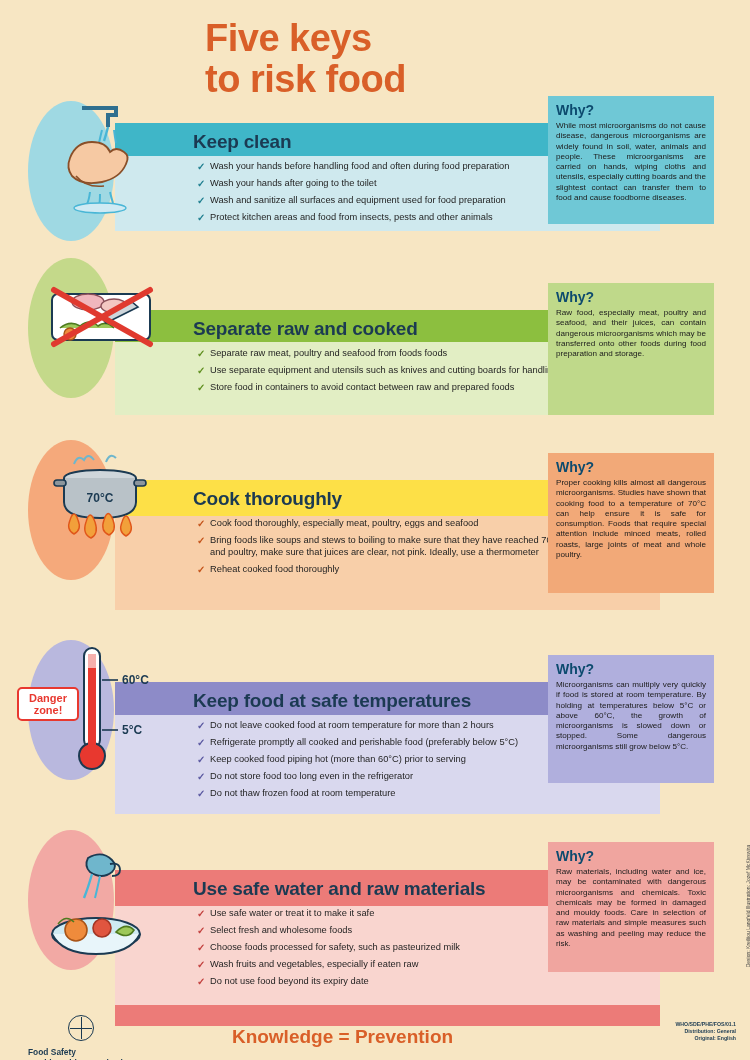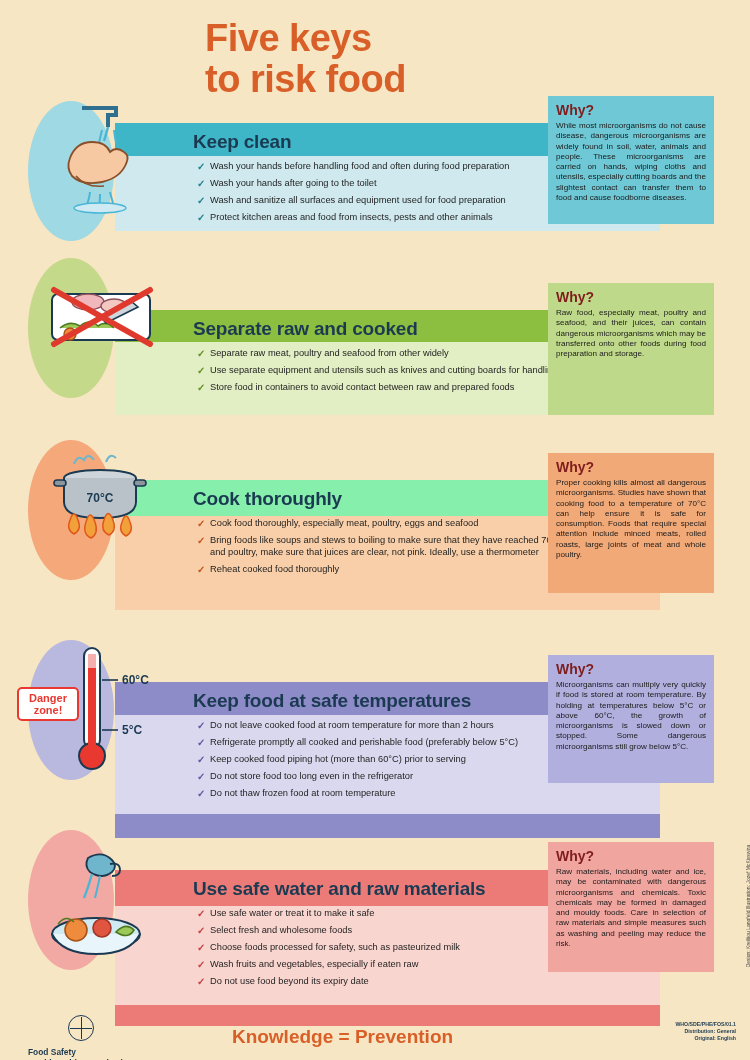--- a/index.html
+++ b/index.html
@@ -84,21 +84,21 @@
   
   .why {
     position: absolute;
     width: 166px;
     z-index: 4;
     padding: 6px 8px 8px 8px;
   }
   .why .why-title {
     font-size: 14px;
     font-weight: bold;
-    color: #7f1d1d;
+    color: #0c4a6e;
     margin-bottom: 3px;
   }
   .why .why-text {
     font-size: 8.1px;
     line-height: 1.27;
     color: #1b1b1b;
     text-align: justify;
   }
 
   
@@ -119,32 +119,32 @@
   #sec2 .band .body-bg {
     position: absolute; left: 0; top: 32px; width: 100%; height: 73px;
     background: #e2eec4;
   }
   #sec2 .why { left: 548px; top: 33px; background: #bfd98a; height: 132px; }
   #sec2 .bullet .tick { color: #5f8f1f; }
 
   
   #sec3 { top: 420px; height: 200px; }
   #sec3 .oval { top: 20px; background: #f5a97b; }
-  #sec3 .band { top: 60px; height: 130px; background: #86efac; }
+  #sec3 .band { top: 60px; height: 130px; background: #fde047; }
   #sec3 .band .body-bg {
     position: absolute; left: 0; top: 36px; width: 100%; height: 94px;
     background: #f8cfa9;
   }
   #sec3 .why { left: 548px; top: 33px; background: #f2a978; height: 140px; }
   #sec3 .bullet .tick { color: #c4531a; }
 
   
   #sec4 { top: 630px; height: 185px; }
   #sec4 .oval { top: 10px; background: #b9b8de; }
-  #sec4 .band { top: 52px; height: 156px; background: #8d8bc8; }
+  #sec4 .band { top: 52px; height: 132px; background: #8d8bc8; }
   #sec4 .band .body-bg {
     position: absolute; left: 0; top: 33px; width: 100%; height: 99px;
     background: #d9d8ee;
   }
   #sec4 .why { left: 548px; top: 25px; background: #b0afdd; height: 128px; }
   #sec4 .bullet .tick { color: #5a58a0; }
 
   
   #sec5 { top: 822px; height: 185px; }
   #sec5 .oval { top: 8px; background: #f2a9a4; }
@@ -233,21 +233,21 @@
       </g>
     </svg>
   </div>
 
   <div class="section" id="sec2">
     <div class="oval"></div>
     <div class="band">
       <div class="body-bg"></div>
       <div class="heading">Separate raw and cooked</div>
       <div class="bullets">
-        <div class="bullet"><span class="tick">✓</span><span>Separate raw meat, poultry and seafood from other widely</span></div>
+        <div class="bullet"><span class="tick">✓</span><span>Separate raw meat, poultry and seafood from foods foods</span></div>
         <div class="bullet"><span class="tick">✓</span><span>Use separate equipment and utensils such as knives and cutting boards for handling raw foods</span></div>
         <div class="bullet"><span class="tick">✓</span><span>Store food in containers to avoid contact between raw and prepared foods</span></div>
       </div>
     </div>
     <div class="why">
       <div class="why-title">Why?</div>
       <div class="why-text">Raw food, especially meat, poultry and seafood, and their juices, can contain dangerous microorganisms which may be transferred onto other foods during food preparation and storage.</div>
     </div>
     <svg class="illus" viewBox="0 0 140 120" style="top:6px">
       <g>

